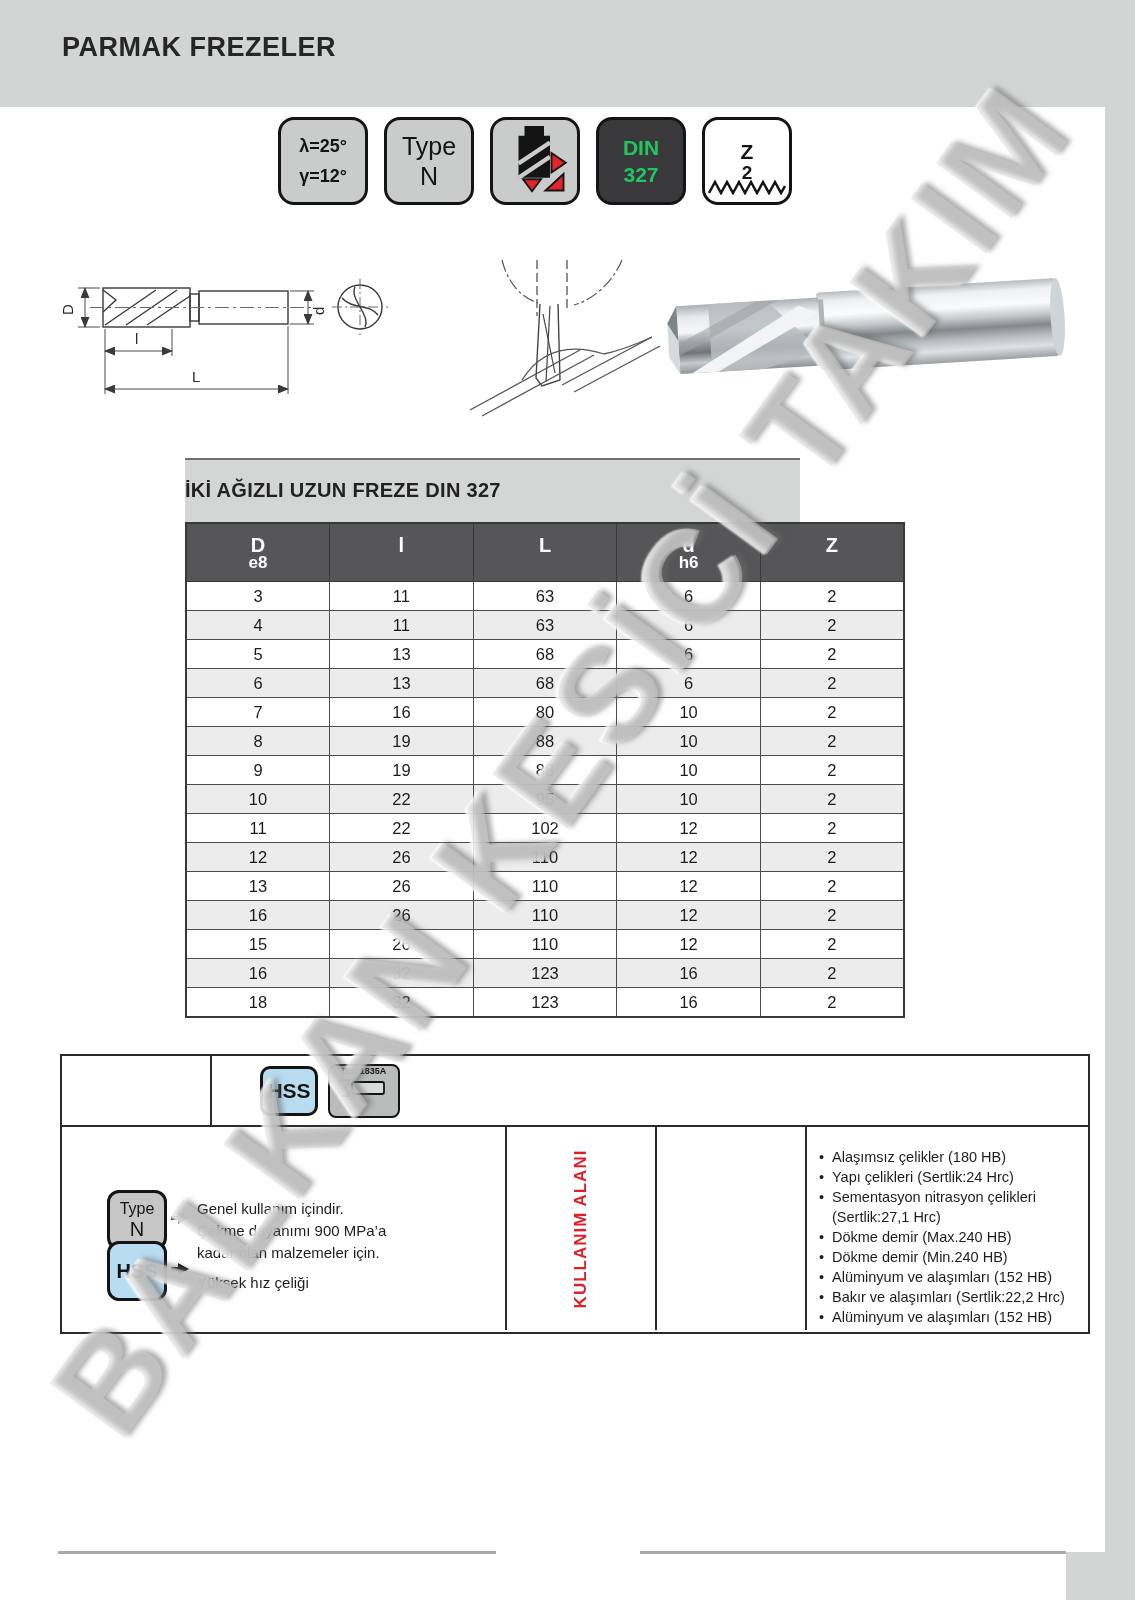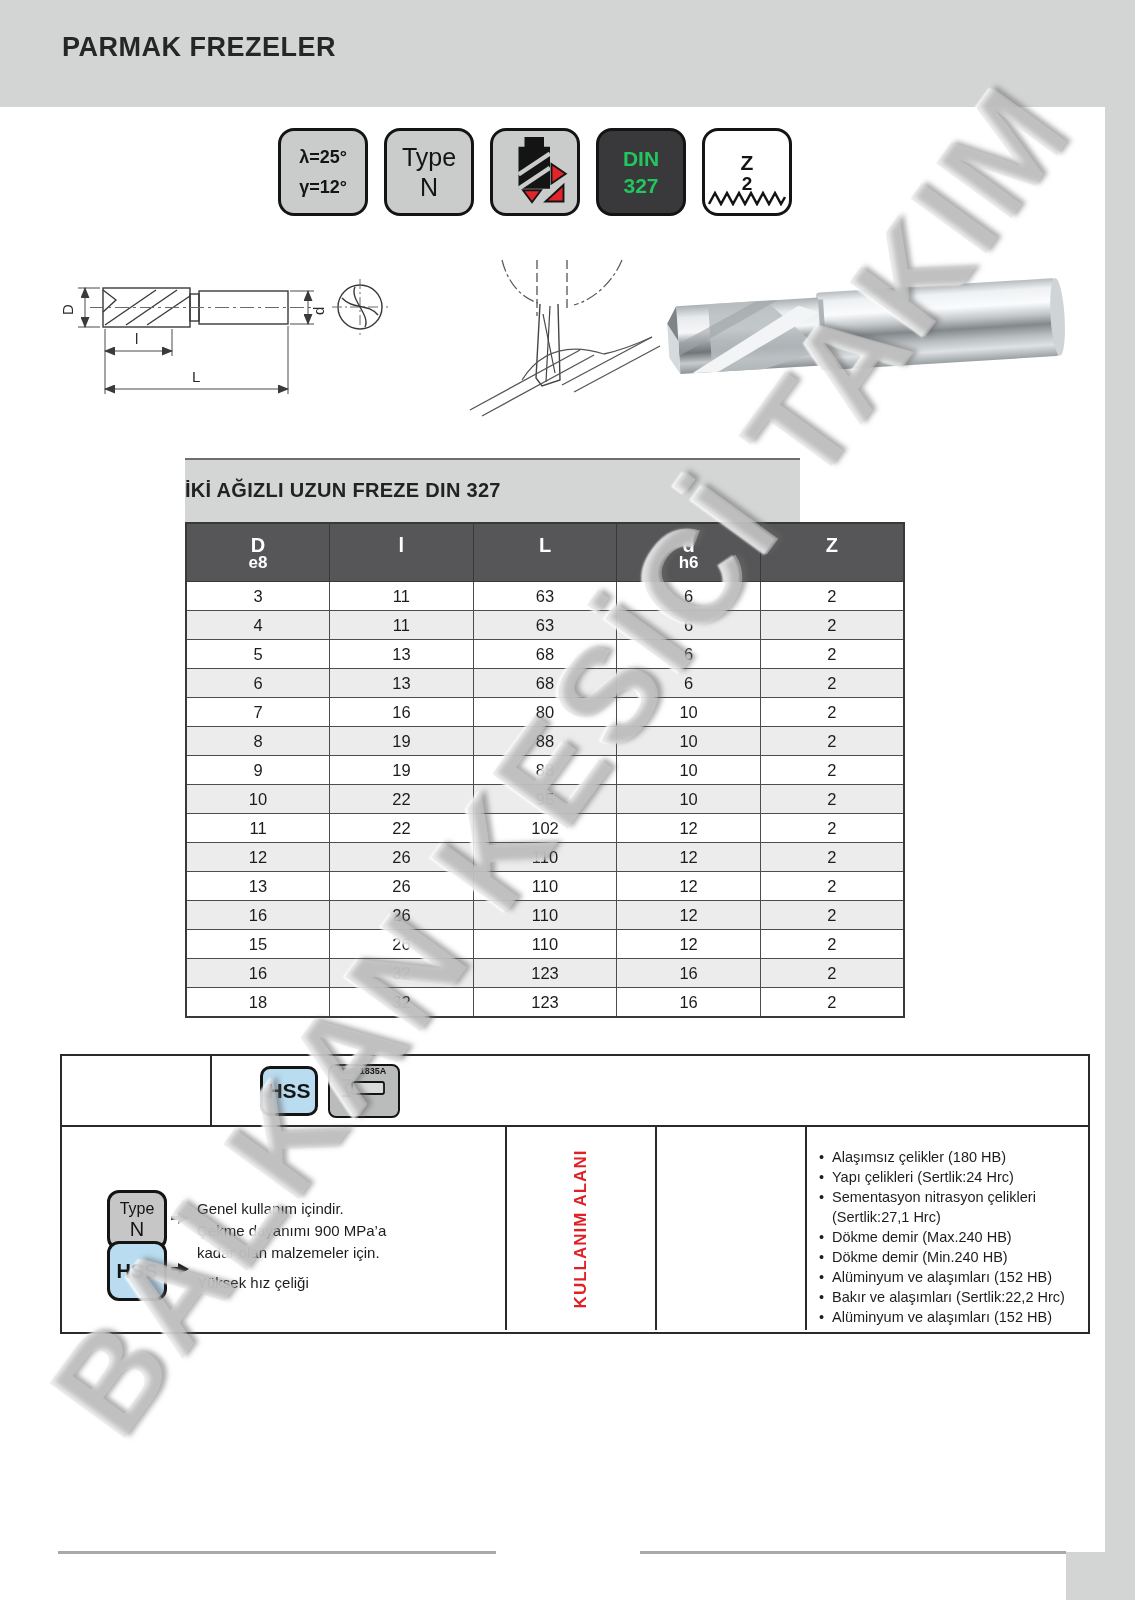--- a/index.html
+++ b/index.html
@@ -10,21 +10,21 @@
   .top-band { position:absolute; left:0; top:0; width:1135px; height:107px; background:#d2d5d3; }
   .page-title { position:absolute; left:62px; top:32px; font-size:27px; font-weight:bold;
                 color:#262626; letter-spacing:0.5px; }
   .right-strip { position:absolute; left:1105px; top:107px; width:30px; height:1445px; background:#d2d5d3; }
   .corner-block { position:absolute; left:1066px; top:1552px; width:69px; height:48px; background:#d2d5d3; }
   .footer-line { position:absolute; top:1551px; height:3px; background:#a9a9a9; }
   .fl-left  { left:58px;  width:438px; }
   .fl-right { left:640px; width:426px; }
 
   
-  .badges { position:absolute; left:245px; top:128px; display:flex; gap:16px;padding-left:33px; }
+  .badges { position:absolute; left:245px; top:117px; display:flex; gap:16px;padding-left:33px; }
   .badge { width:90px; height:88px; border:3px solid #141414; border-radius:16px;
            display:flex; flex-direction:column; align-items:center; justify-content:center;
            position:relative; }
   .badge.gray  { background:#c9cccb; color:#141414; }
   .badge.dark  { background:#39383a; color:#22c55e; }
   .badge.iso   { background:#ae4d9a; color:#ffffff; }
   .badge.white { background:#ffffff; color:#141414; }
   .b-ang  { font-size:18px; font-weight:600; line-height:30px; }
   .b-type { font-size:25px; font-weight:500; line-height:30px; }
   .b-std  { font-size:21px; font-weight:bold; line-height:27px; }

